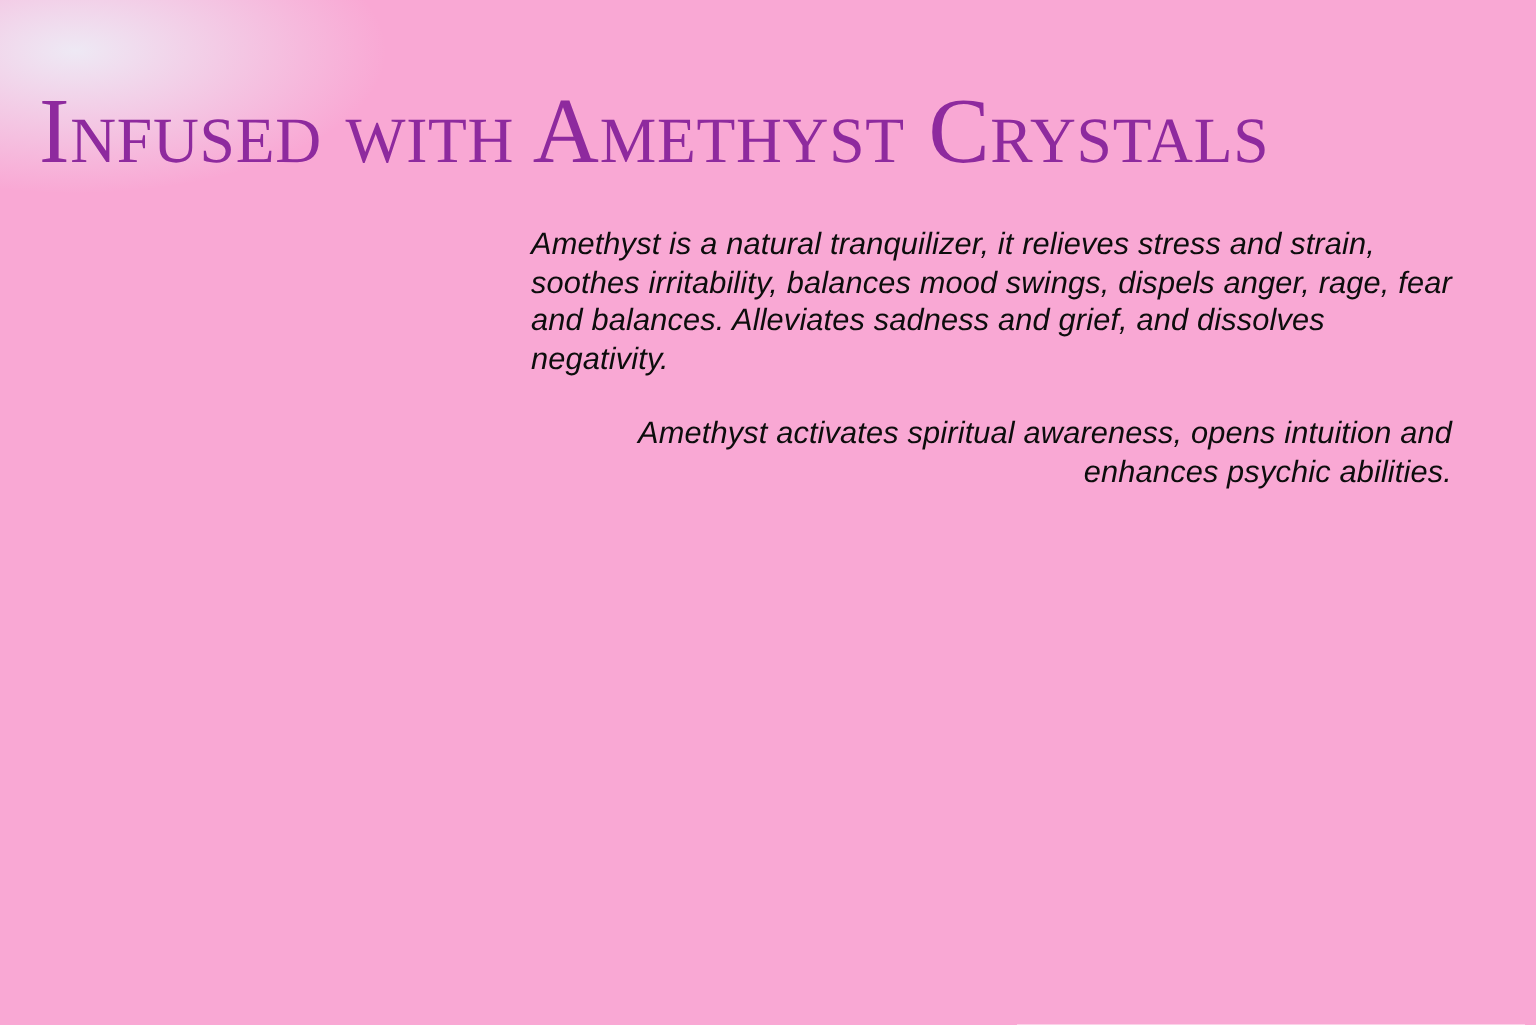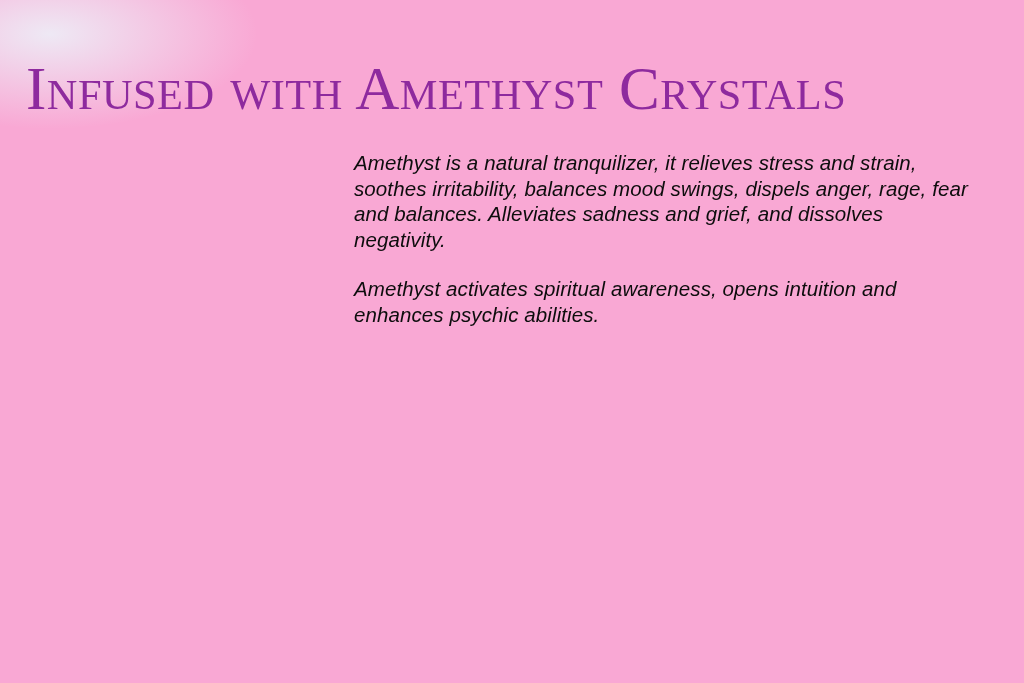--- a/index.html
+++ b/index.html
@@ -53,21 +53,21 @@
     width:614px;
   }
   #copy p {
     font-family:"Liberation Sans", sans-serif;
     font-style:italic;
     font-size:20.5px;
     line-height:25.5px;
     color:#0d0d0d;
     letter-spacing:.1px;
   }
-  #copy p + p { margin-top:24px; }
+  #copy p + p { margin-top:24px;text-align:right; }
 
   
   .photo {
     position:absolute; inset:0;
     z-index:-1;
   }
 
   
   .surface {
     position:absolute; left:0; right:0; top:330px; bottom:0;

